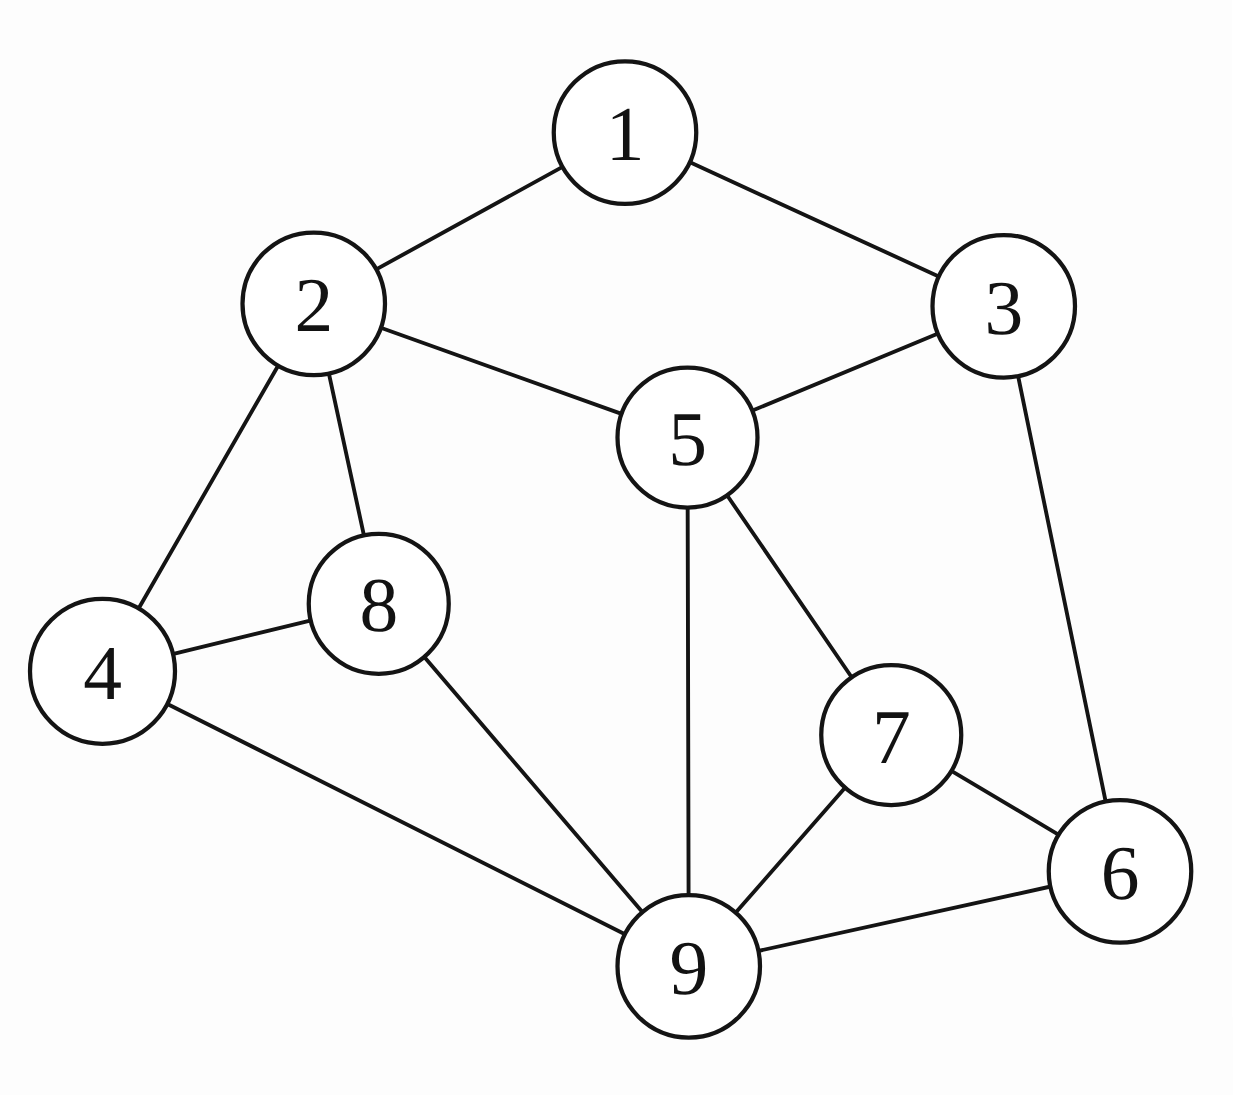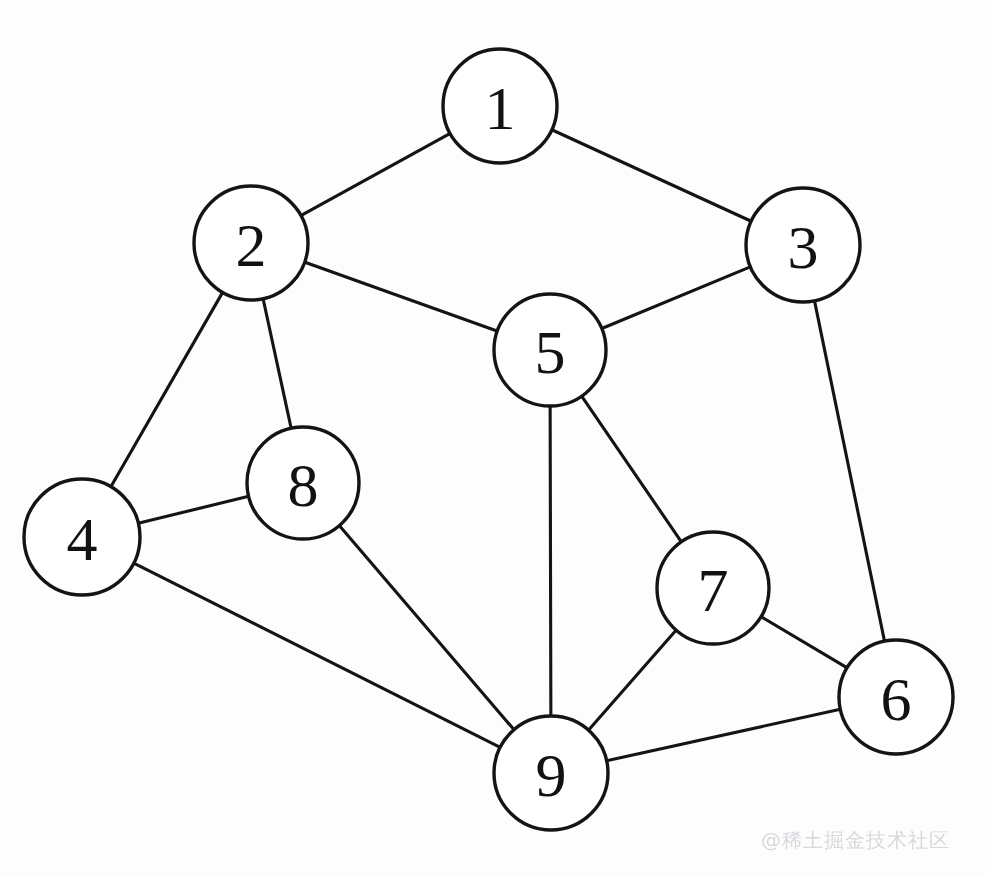--- a/index.html
+++ b/index.html
@@ -111,14 +111,13 @@
         <g>
           <circle cx="303" cy="483" r="56" class="graph-node-circle" fill="#ffffff" stroke="#141414" stroke-width="3.4"></circle>
           <text x="303" y="485" class="graph-node-label" fill="#121212" font-size="62">8</text>
         </g>
         <g>
           <circle cx="551" cy="773" r="57" class="graph-node-circle" fill="#ffffff" stroke="#141414" stroke-width="3.4"></circle>
           <text x="551" y="775" class="graph-node-label" fill="#121212" font-size="62">9</text>
         </g>
       </g>
   </svg>
-  <div class="watermark">@稀土掘金技术社区</div>
 </div>
 
 </body></html>

